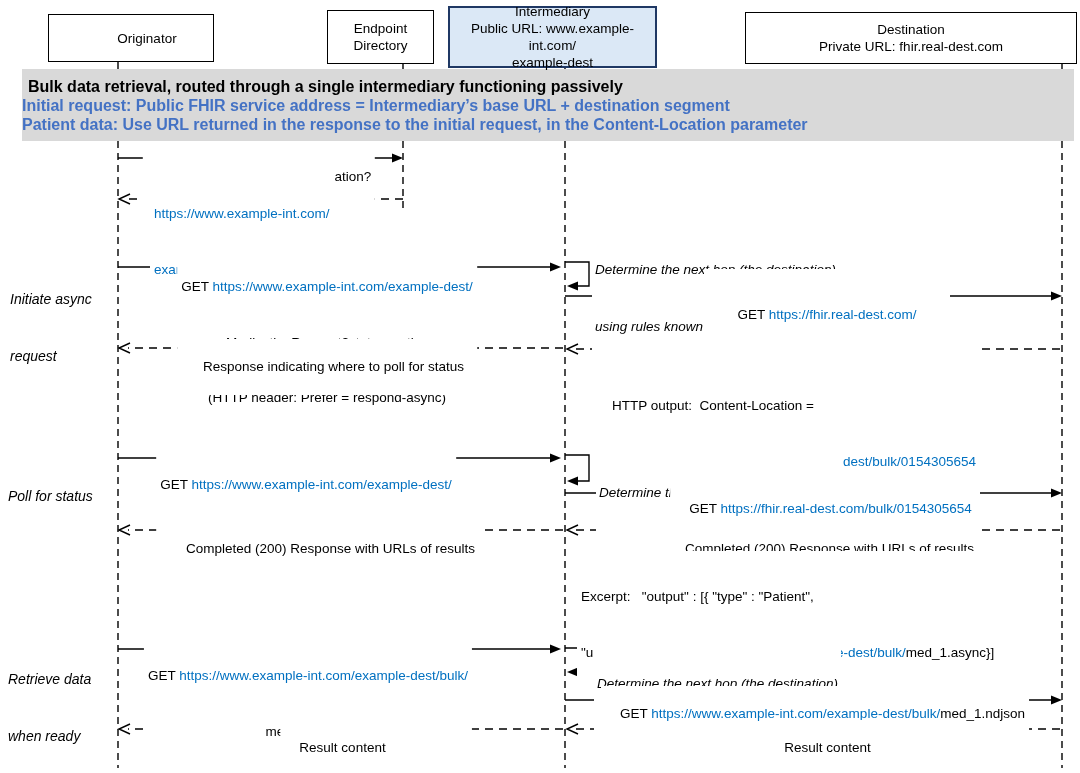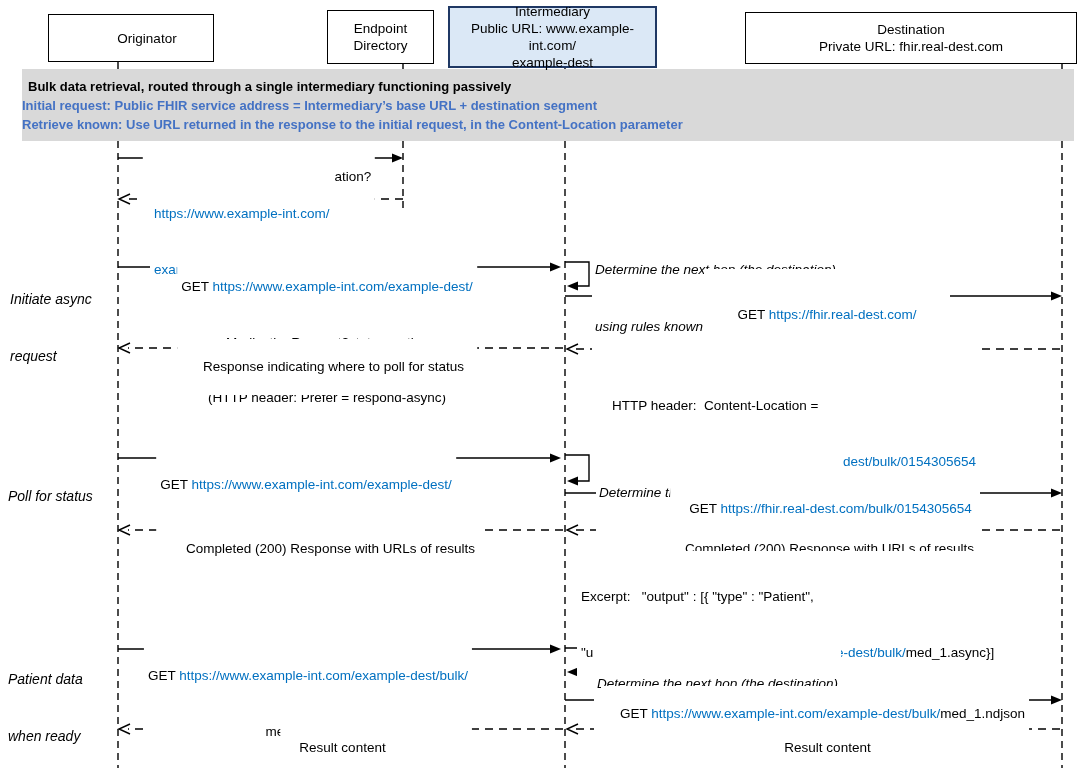--- a/index.html
+++ b/index.html
@@ -15,21 +15,21 @@
     font-family:"Liberation Sans",sans-serif;color:#000;
   }
   .actor-box{
     position:absolute;background:#fff;border:1.4px solid #000;
     display:flex;flex-direction:column;align-items:center;justify-content:center;
     font-size:13.5px;line-height:17px;text-align:center;z-index:3;
   }
   .actor-box.highlight{background:var(--int-fill);border:2px solid var(--int-border);}
   .banner{
     position:absolute;left:22px;top:69px;width:1052px;height:72px;
-    background:var(--banner-gray);z-index:1;font-size:13px;font-weight:bold;line-height:19px;
+    background:var(--banner-gray);z-index:1;font-size:16px;font-weight:bold;line-height:19px;
     padding-top:8px;box-sizing:border-box;
   }
   .banner .b1{padding-left:6px;color:#000;}
   .banner .b2,.banner .b3{color:var(--banner-blue);}
   svg.layer{position:absolute;left:0;top:0;z-index:2;}
   .msg{
     position:absolute;font-size:13.5px;line-height:18.5px;text-align:center;
     background:#fff;padding:0 4px;white-space:pre;z-index:4;
   }
   .msg.ctr{transform:translateX(-50%);}
@@ -45,21 +45,21 @@
   .u{color:var(--link-blue);}
 </style>
 </head>
 <body>
 
 <div class="canvas">
 
   <div class="banner">
     <div class="b1">Bulk data retrieval, routed through a single intermediary functioning passively</div>
     <div class="b2">Initial request: Public FHIR service address = Intermediary’s base URL + destination segment</div>
-    <div class="b3">Retrieve known: Use URL returned in the response to the initial request, in the Content-Location parameter</div>
+    <div class="b3">Patient data: Use URL returned in the response to the initial request, in the Content-Location parameter</div>
   </div>
 
   <svg class="layer" width="1080" height="773" viewBox="0 0 1080 773">
     <g stroke="#000" stroke-width="1.4">
       <line x1="118" y1="60" x2="118" y2="69"></line>
       <line x1="403" y1="62" x2="403" y2="69"></line>
       <line x1="565" y1="64" x2="565" y2="69"></line>
       <line x1="1062" y1="62" x2="1062" y2="69"></line>
     </g>
     <g stroke="#000" stroke-width="1.4" stroke-dasharray="7 5">
@@ -165,21 +165,21 @@
   </div>
 
   <div class="phase" style="left:10px;top:252px;">
     <div>Initiate async</div>
     <div>request</div>
   </div>
   <div class="phase" style="left:8px;top:449px;">
     <div>Poll for status</div>
   </div>
   <div class="phase" style="left:8px;top:632px;">
-    <div>Patient data</div>
+    <div>Retrieve data</div>
     <div>when ready</div>
   </div>
 
   <div class="msg ctr" style="left:259px;top:149px;">
     <span>(optional) Endpoint for destination?</span>
   </div>
 
   <div class="msg lft" style="left:150px;top:168px;">
     <div class="u">https://www.example-int.com/</div>
     <div class="u">example-dest</div>
@@ -199,21 +199,21 @@
   <div class="msg ctr" style="left:827px;top:269px;">
     <div><span>GET </span><span class="u">https://fhir.real-dest.com/</span></div>
     <div>MedicationRequest?status=active</div>
     <div>(HTTP header: Prefer = respond-async)</div>
   </div>
 
   <div class="msg ctr" style="left:835px;top:340px;">
     <span>Response indicating where to poll for status</span>
   </div>
   <div class="msg lft" style="left:608px;top:360px;">
-    <div>HTTP header:  Content-Location =</div>
+    <div>HTTP output:  Content-Location =</div>
     <div class="u">https://www.example-int.com/example-dest/bulk/0154305654</div>
   </div>
   <div class="msg ctr" style="left:326px;top:339px;">
     <span>Response indicating where to poll for status</span>
   </div>
 
   <div class="msg ctr" style="left:306px;top:439px;">
     <div><span>GET </span><span class="u">https://www.example-int.com/example-dest/</span></div>
     <div class="u">bulk/0154305654</div>
   </div>

